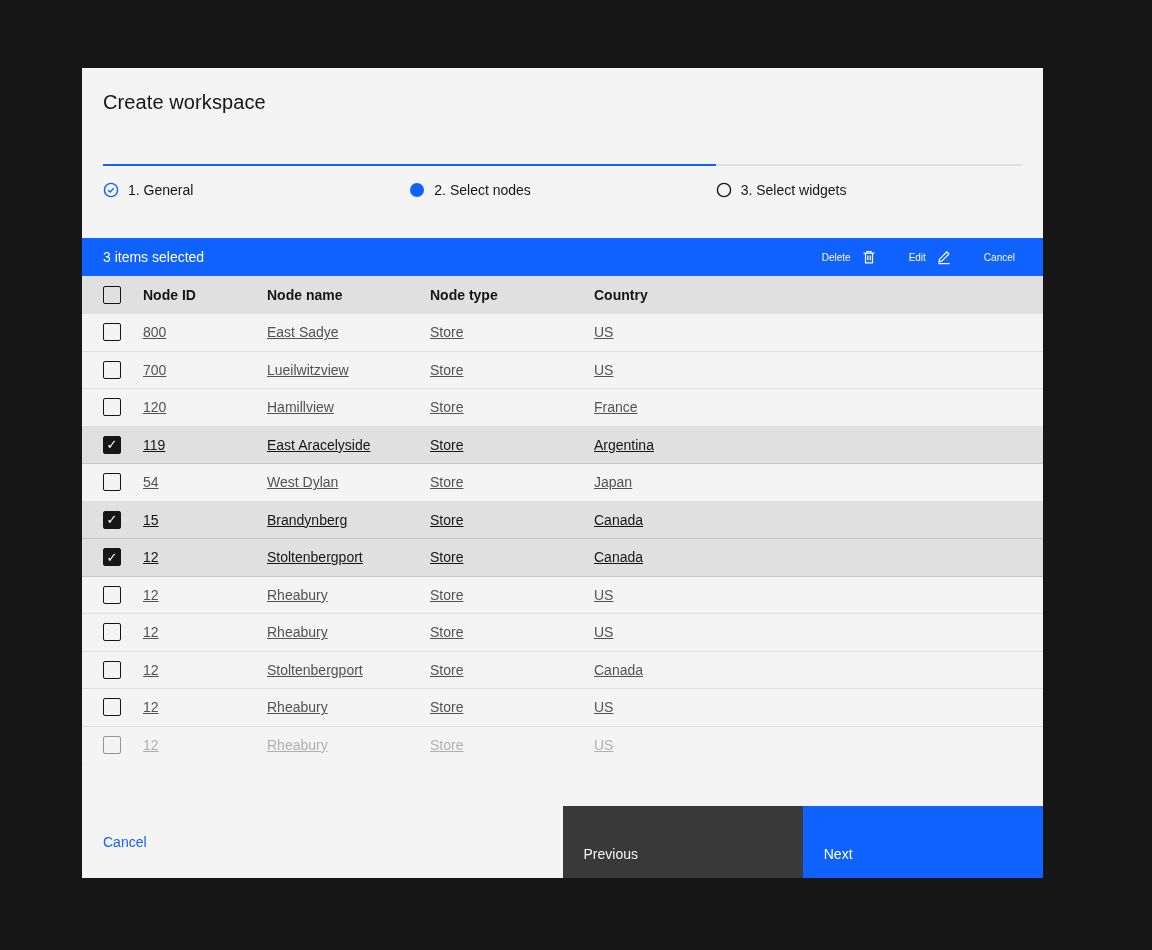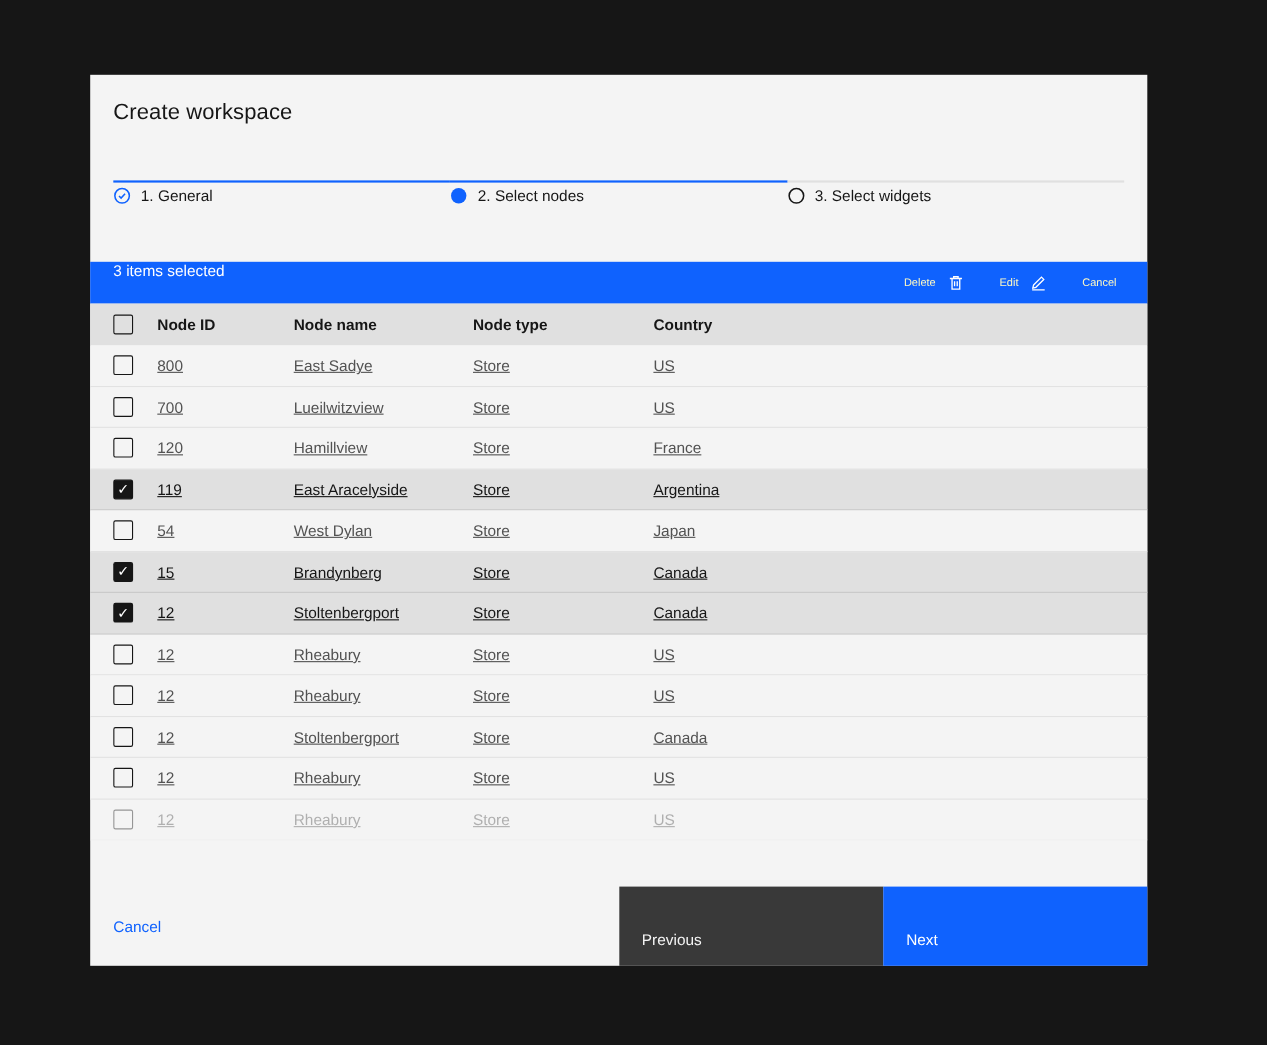--- a/index.html
+++ b/index.html
@@ -17,30 +17,30 @@
   }
   
   .modal-header { height:170px; padding:0 21px; }
   .modal-title {
     font-size:20px; font-weight:400; color:#161616;
     padding-top:23px; letter-spacing:.1px;
   }
   .progress { display:flex; margin-top:50px; }
   .step {
     flex:1; border-top:2px solid #e0e0e0;
-    padding-top:4px; display:flex; gap:9px;
+    padding-top:16px; display:flex; gap:9px;
     cursor:pointer;
   }
   .step.complete, .step.current { border-top-color:var(--accent,#0f62fe); }
   .step-label { font-size:14px; color:#161616; }
   .step-icon { display:flex; }
   
   .batch-bar {
     height:38px; background:var(--accent,#0f62fe); color:#fff;
-    display:flex; align-items:flex-start; justify-content:space-between;
+    display:flex; align-items:center; justify-content:space-between;
     padding:0 12px 0 21px;
   }
   .batch-summary { font-size:14px; }
   .batch-actions { display:flex; align-items:center; }
   .batch-btn {
     display:flex; align-items:center; gap:10px;
     background:none; border:none; color:#fef9c3;
     font-size:10px; font-family:inherit;
     height:38px; padding:0 16px; cursor:pointer;
   }

